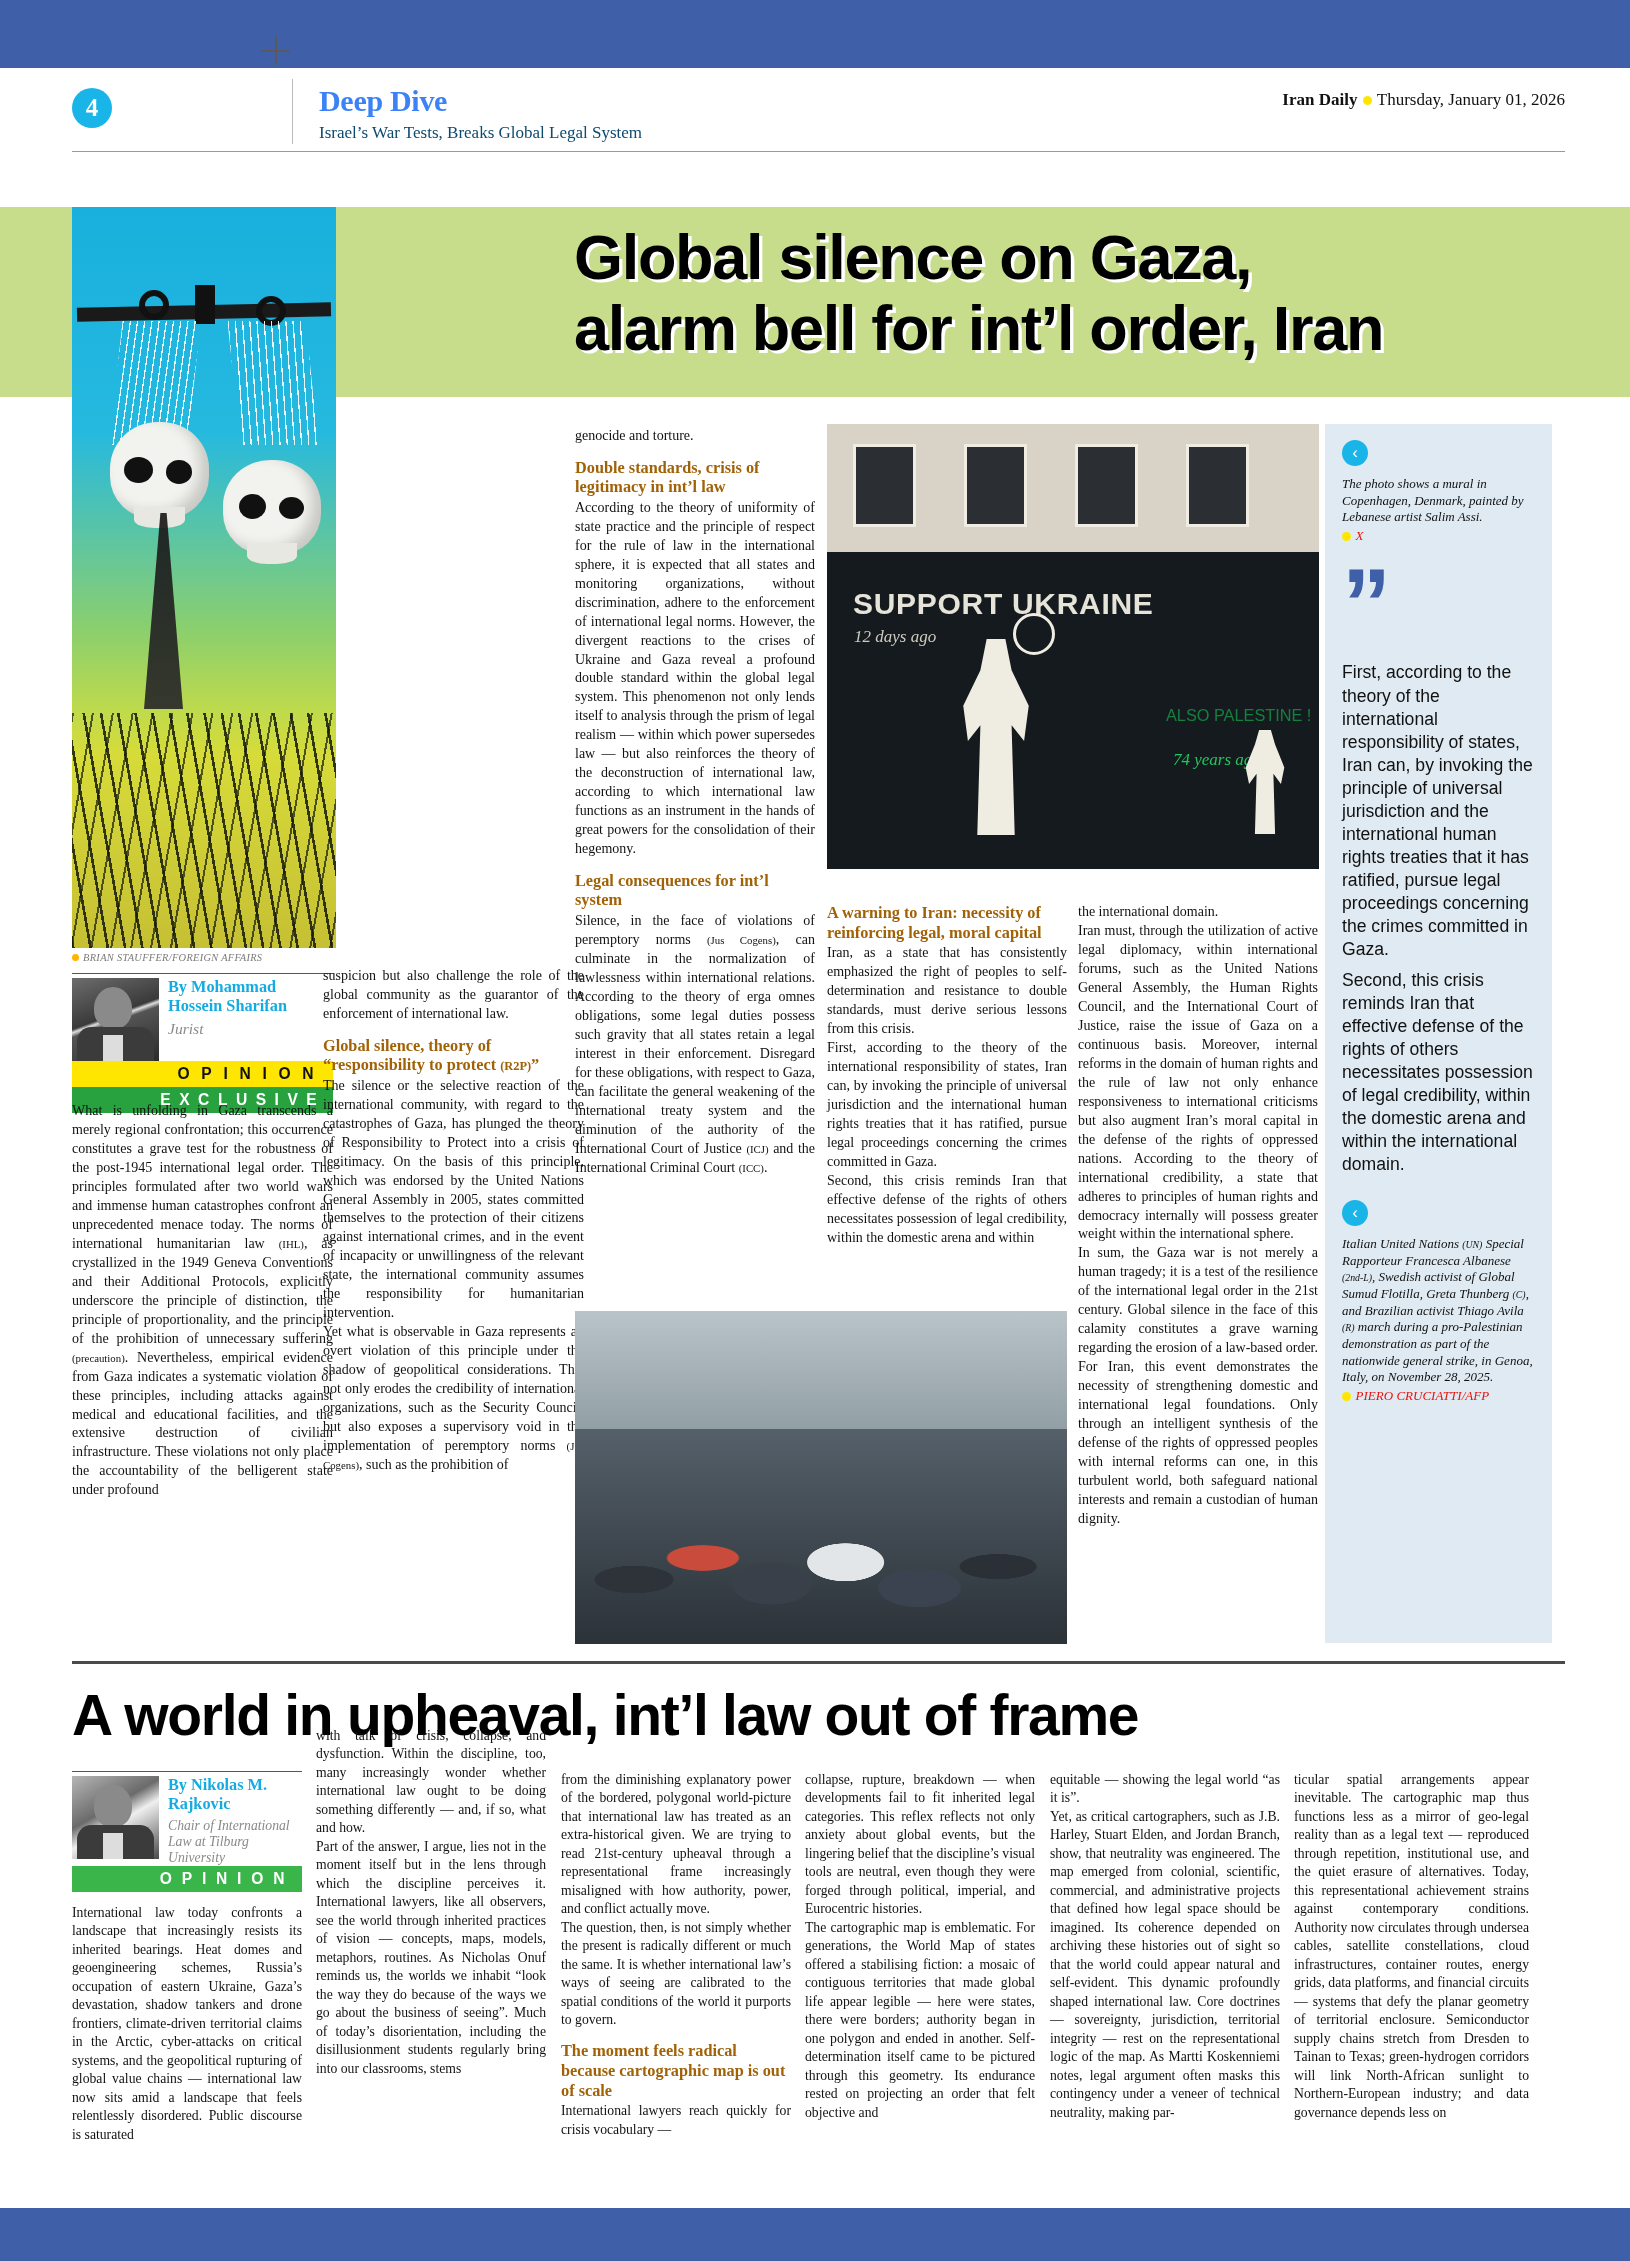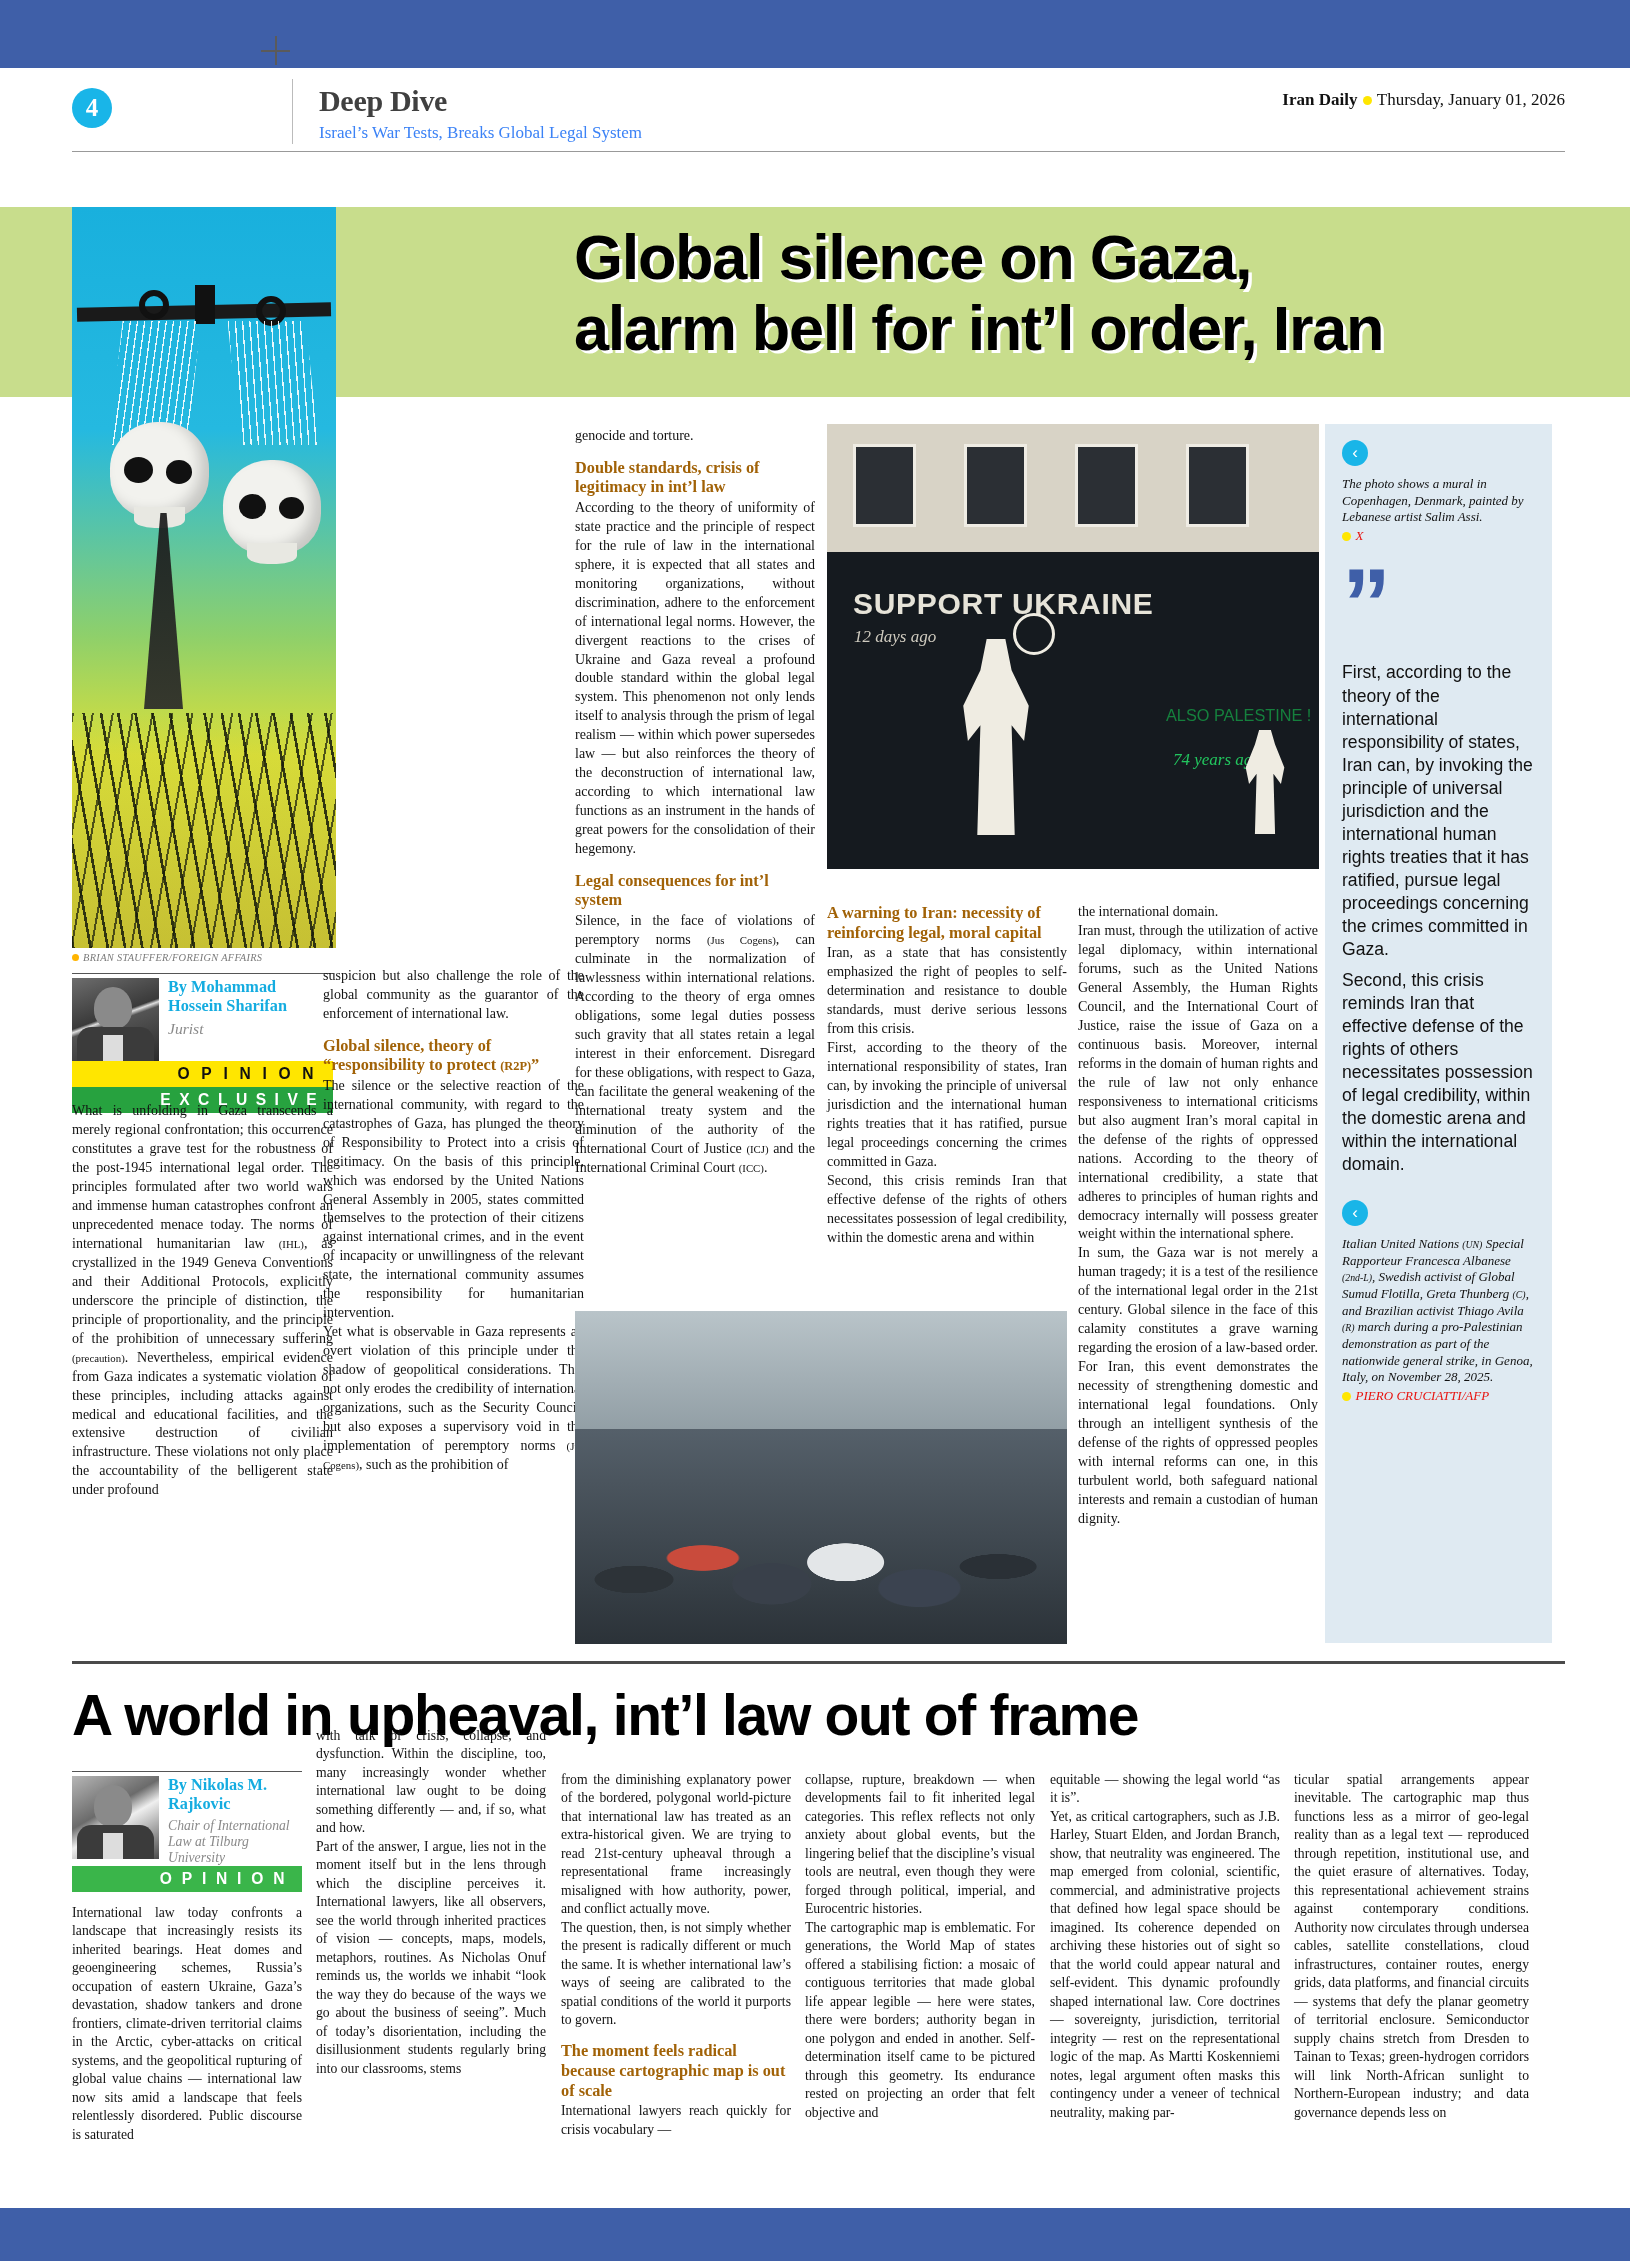--- a/index.html
+++ b/index.html
@@ -34,25 +34,25 @@
   .page-num {
     position:absolute; left:72px; top:16.3px;
     width:40px; height:40px; border-radius:50%;
     background:#19b5e8; color:#ffffff;
     font-family:"Liberation Serif", serif; font-weight:bold; font-size:25px;
     display:flex; align-items:center; justify-content:center;
   }
   .vrule { position:absolute; left:292px; top:6.5px; width:1.3px; height:65px; background:#bbbbbb; }
   .section-title {
     position:absolute; left:319px; top:11.7px;
-    font-size:30px; font-weight:bold; color:#404040; letter-spacing:-0.3px;
+    font-size:30px; font-weight:bold; color:#3b82f6; letter-spacing:-0.3px;
   }
   .section-sub {
     position:absolute; left:319px; top:51px;
-    font-size:17px; color:#3b82f6;
+    font-size:17px; color:#0c4a6e;
   }
   .dateline {
     position:absolute; right:65px; top:18px;
     font-size:17px; color:#111111; font-weight:bold;
     display:flex; align-items:center; gap:5.2px;
   }
   .dateline .dot { width:9px; height:9px; border-radius:50%; background:#ffe600; display:inline-block; }
   .dateline .date { font-weight:normal; }
   .hr-main { position:absolute; left:72px; top:151px; width:1493px; height:1.3px; background:#999999; }
 

